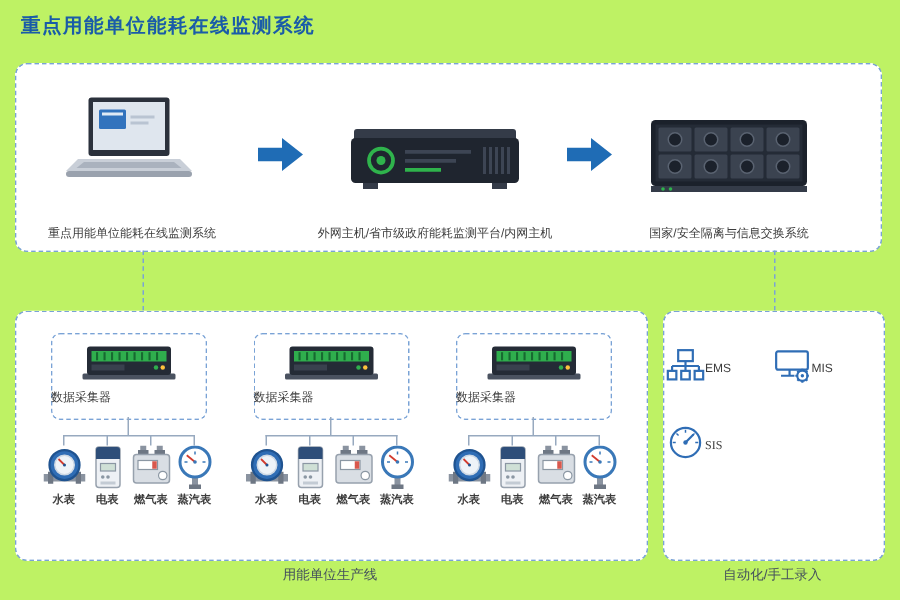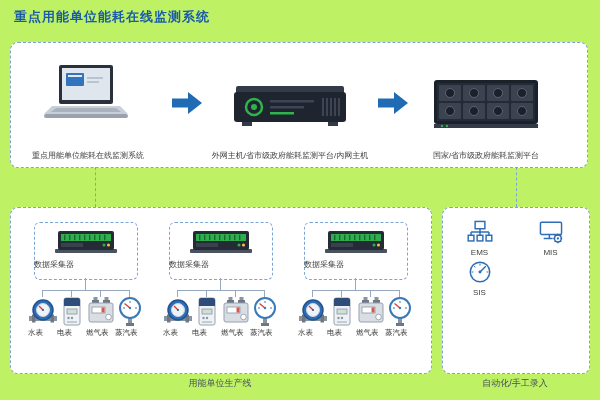--- a/index.html
+++ b/index.html
@@ -10,23 +10,23 @@
   .panel{border:1px dashed #7aa3d6;border-radius:8px;background:#ffffff;}
   #flow-panel{left:10px;top:42px;width:576px;height:124px;}
   .node-label{font-size:8px;color:#3c3c3c;text-align:center;}
   .caption{font-size:9px;color:#44505c;text-align:center;}
   .vdash{border-left:1.5px dashed #7aa3d6;width:0;}
   .group{width:116px;height:142px;}
   .inner-box{position:absolute;left:6px;top:0;width:102px;height:56px;border:1px dashed #7aa3d6;border-radius:6px;}
   .collector-label{position:absolute;left:6px;top:37px;width:104px;font-size:8px;color:#3c3c3c;}
   .vline{position:absolute;border-left:1px solid #97a9bf;width:0;}
   .hline{position:absolute;border-top:1px solid #97a9bf;height:0;}
-  .meter-slot{position:absolute;top:75px;width:29px;text-align:left;}
+  .meter-slot{position:absolute;top:75px;width:29px;text-align:center;font-weight:bold;}
   .meter-label{font-size:7.5px;color:#3c3c3c;margin-top:1px;}
-  .sys-cell{display:flex;flex-direction:column;align-items:center;width:71px;height:50px;}
+  .sys-cell{display:flex;align-items:center;width:71px;height:50px;}
   .sys-label{font-size:8px;color:#3c3c3c;margin-top:3px;}
   svg{display:block;}
 </style>
 </head>
 <body>
 
 <svg width="0" height="0" style="position:absolute" aria-hidden="true">
   <defs>
     <symbol id="sym-laptop" viewBox="0 0 88 58">
       <rect x="17" y="1" width="54" height="39" rx="2" fill="#2b313c"></rect>
@@ -212,21 +212,21 @@
     </svg>
   <svg class="abs" style="left:378px;top:92px;" width="30" height="22">
       <use href="#sym-arrow"></use>
     </svg>
   <svg class="abs" style="left:434px;top:80px;" width="104" height="50">
       <use href="#sym-rack"></use>
     </svg>
 
   <div class="abs node-label" style="left:6px;top:150px;width:164px;">重点用能单位能耗在线监测系统</div>
   <div class="abs node-label" style="left:170px;top:150px;width:240px;">外网主机/省市级政府能耗监测平台/内网主机</div>
-  <div class="abs node-label" style="left:396px;top:150px;width:180px;">国家/省市级政府能耗监测平台</div>
+  <div class="abs node-label" style="left:396px;top:150px;width:180px;">国家/安全隔离与信息交换系统</div>
 
   <div class="abs vdash" style="left:95px;top:167px;height:40px;"></div>
   <div class="abs vdash" style="left:516px;top:167px;height:40px;"></div>
 
   <div class="abs panel" style="left:10px;top:207px;width:420px;height:165px;"></div>
 
   <div class="abs group" style="left:28px;top:222px;">
     <div class="inner-box"></div>
     <svg class="abs" style="left:26px;top:6px;" width="64" height="26">
         <use href="#sym-collector"></use>
@@ -349,21 +349,21 @@
         <use href="#sym-ems"></use>
       </svg>
     <div class="sys-label">EMS</div>
   </div>
   <div class="abs sys-cell" style="left:515px;top:219px;">
     <svg width="26" height="26">
         <use href="#sym-mis"></use>
       </svg>
     <div class="sys-label">MIS</div>
   </div>
-  <div class="abs sys-cell" style="left:444px;top:259px;">
+  <div class="abs sys-cell" style="left:444px;top:270px;font-family:Liberation Serif, serif;">
     <svg width="26" height="26">
         <use href="#sym-sis"></use>
       </svg>
     <div class="sys-label">SIS</div>
   </div>
 
   <div class="abs caption" style="left:442px;top:377px;width:146px;">自动化/手工录入</div>
 
 </div>
 

